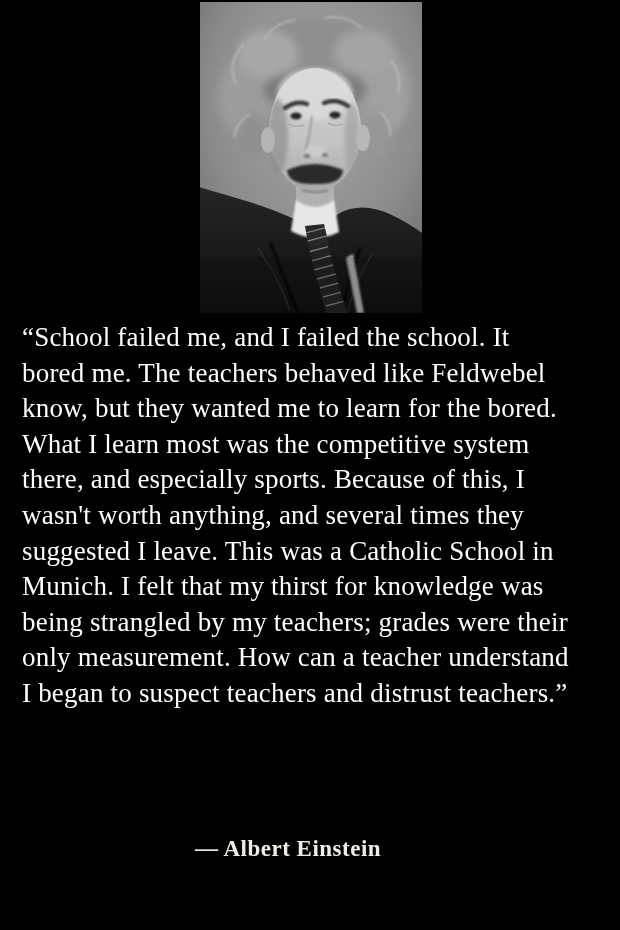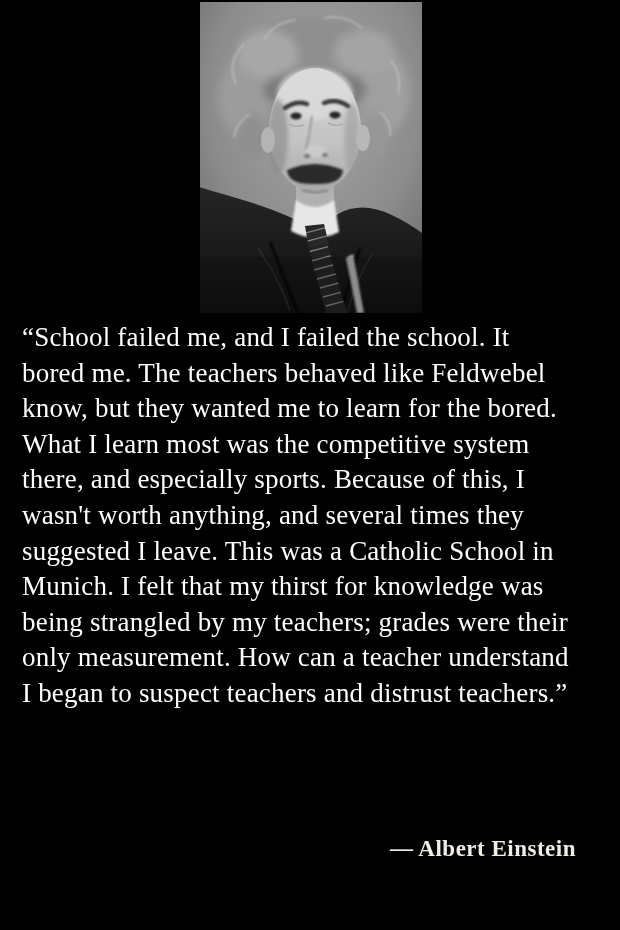--- a/index.html
+++ b/index.html
@@ -35,21 +35,21 @@
     letter-spacing: 0.2px;
   }
   .quote .line {
     white-space: nowrap;
   }
   .attribution {
     position: absolute;
     left: 0;
     top: 836px;
     width: 576px;
-    text-align: right;
+    text-align: center;
     color: #f0ece6;
     font-size: 23px;
     font-weight: bold;
     letter-spacing: 0.5px;
   }
 </style>
 </head>
 <body>
 
 <div class="poster">

